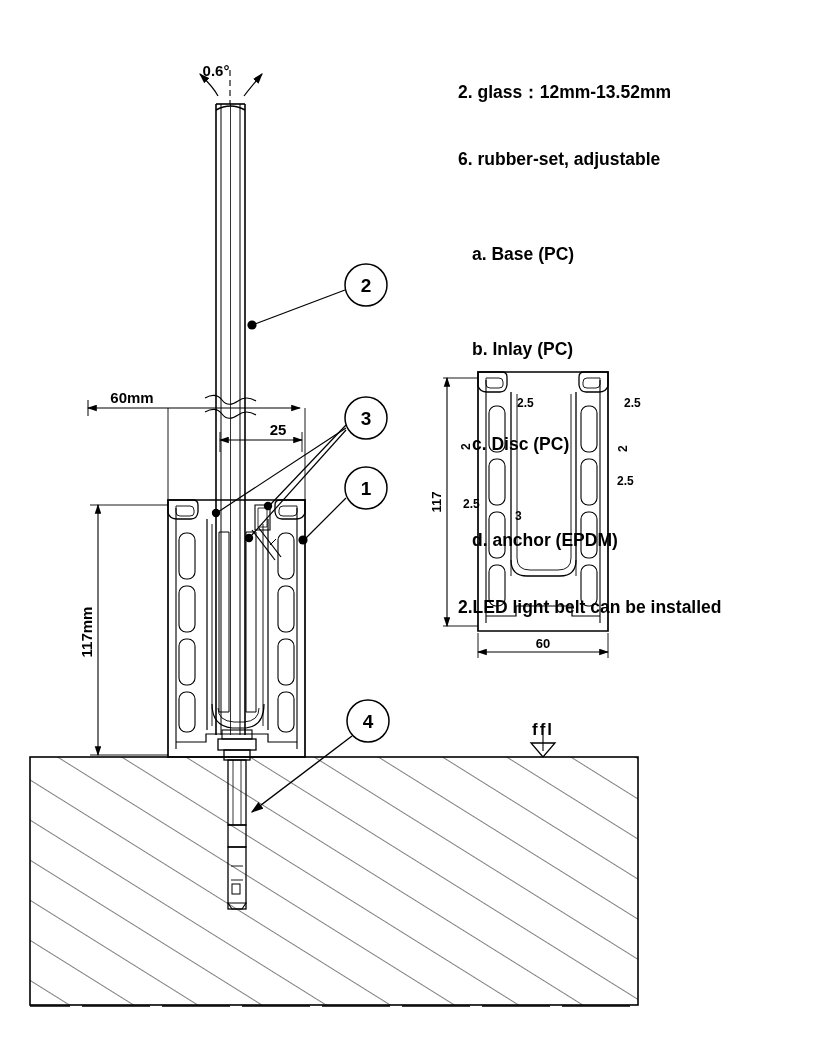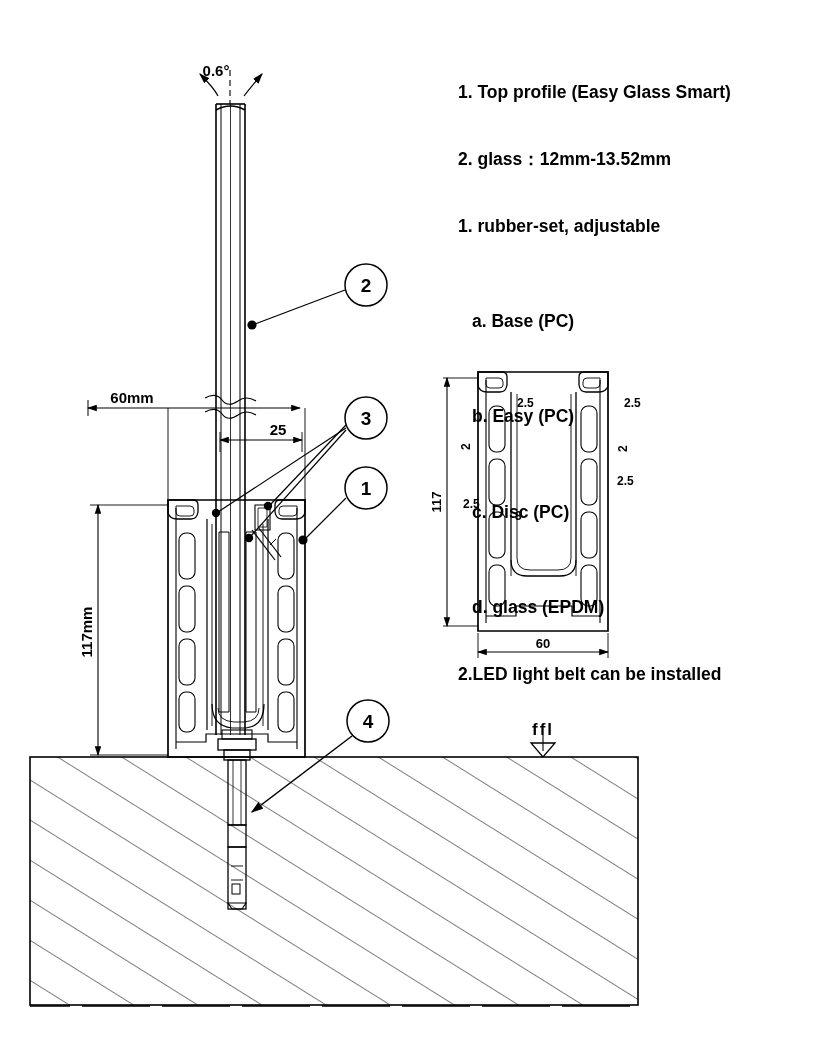--- a/index.html
+++ b/index.html
@@ -264,23 +264,22 @@
     <g>
       <line x1="478" y1="652" x2="608" y2="652" stroke="#000" stroke-width="1.1" marker-start="url(#arrowE)" marker-end="url(#arrowS)"></line>
       <line x1="478" y1="633" x2="478" y2="658" stroke="#000" stroke-width="0.9"></line>
       <line x1="608" y1="633" x2="608" y2="658" stroke="#000" stroke-width="0.9"></line>
     </g>
     <text x="543" y="648" font-size="13" text-anchor="middle">60</text>
 
   </svg>
 
   <div class="legend">
-    <div>1. Top profile (Easy Glass Smart)</div>
     <div>2. glass：12mm-13.52mm</div>
-    <div>1. rubber-set, adjustable</div>
+    <div>6. rubber-set, adjustable</div>
     <div class="indent1">a. Base (PC)</div>
-    <div class="indent1">b. Easy (PC)</div>
+    <div class="indent1">b. Inlay (PC)</div>
     <div class="indent1">c. Disc (PC)</div>
-    <div class="indent1">d. glass (EPDM)</div>
+    <div class="indent1">d. anchor (EPDM)</div>
     <div>2.LED light belt can be installed</div>
   </div>
 
 </div>
 
 </body></html>

